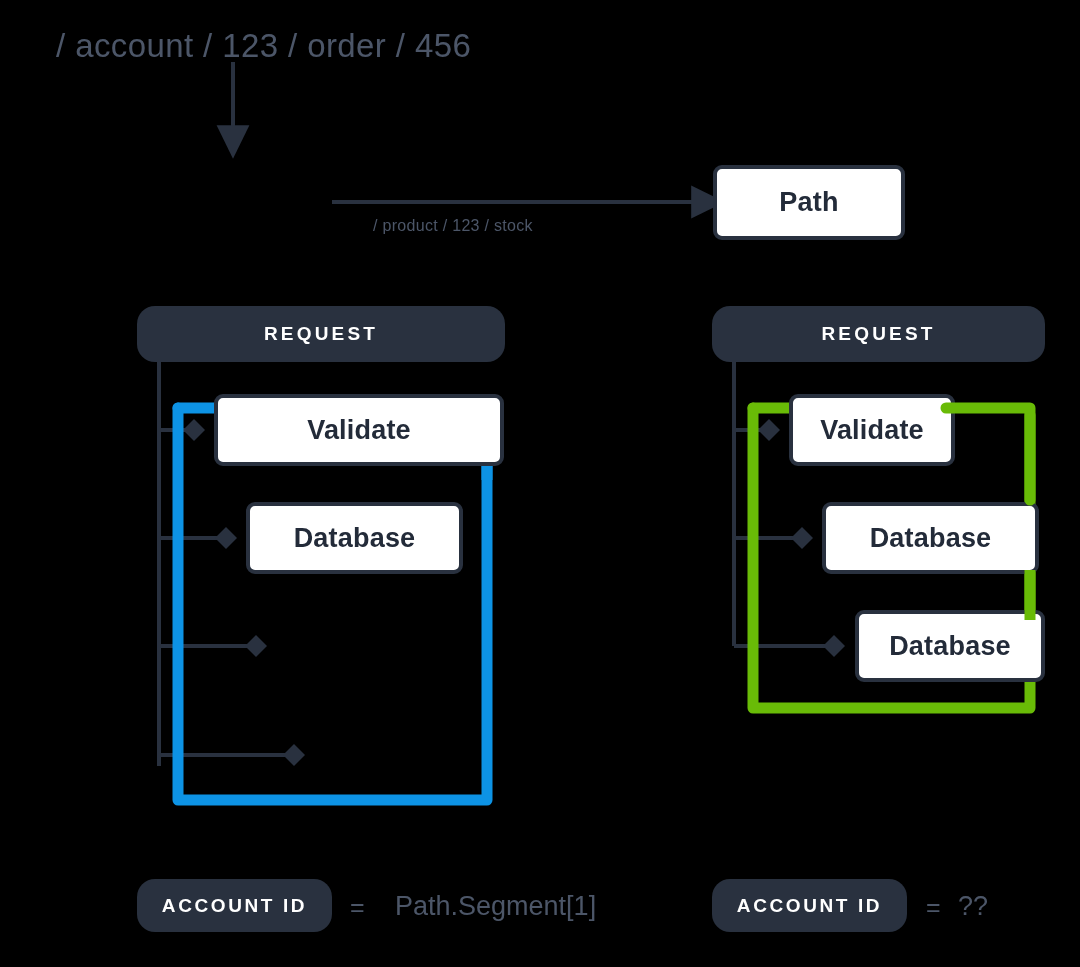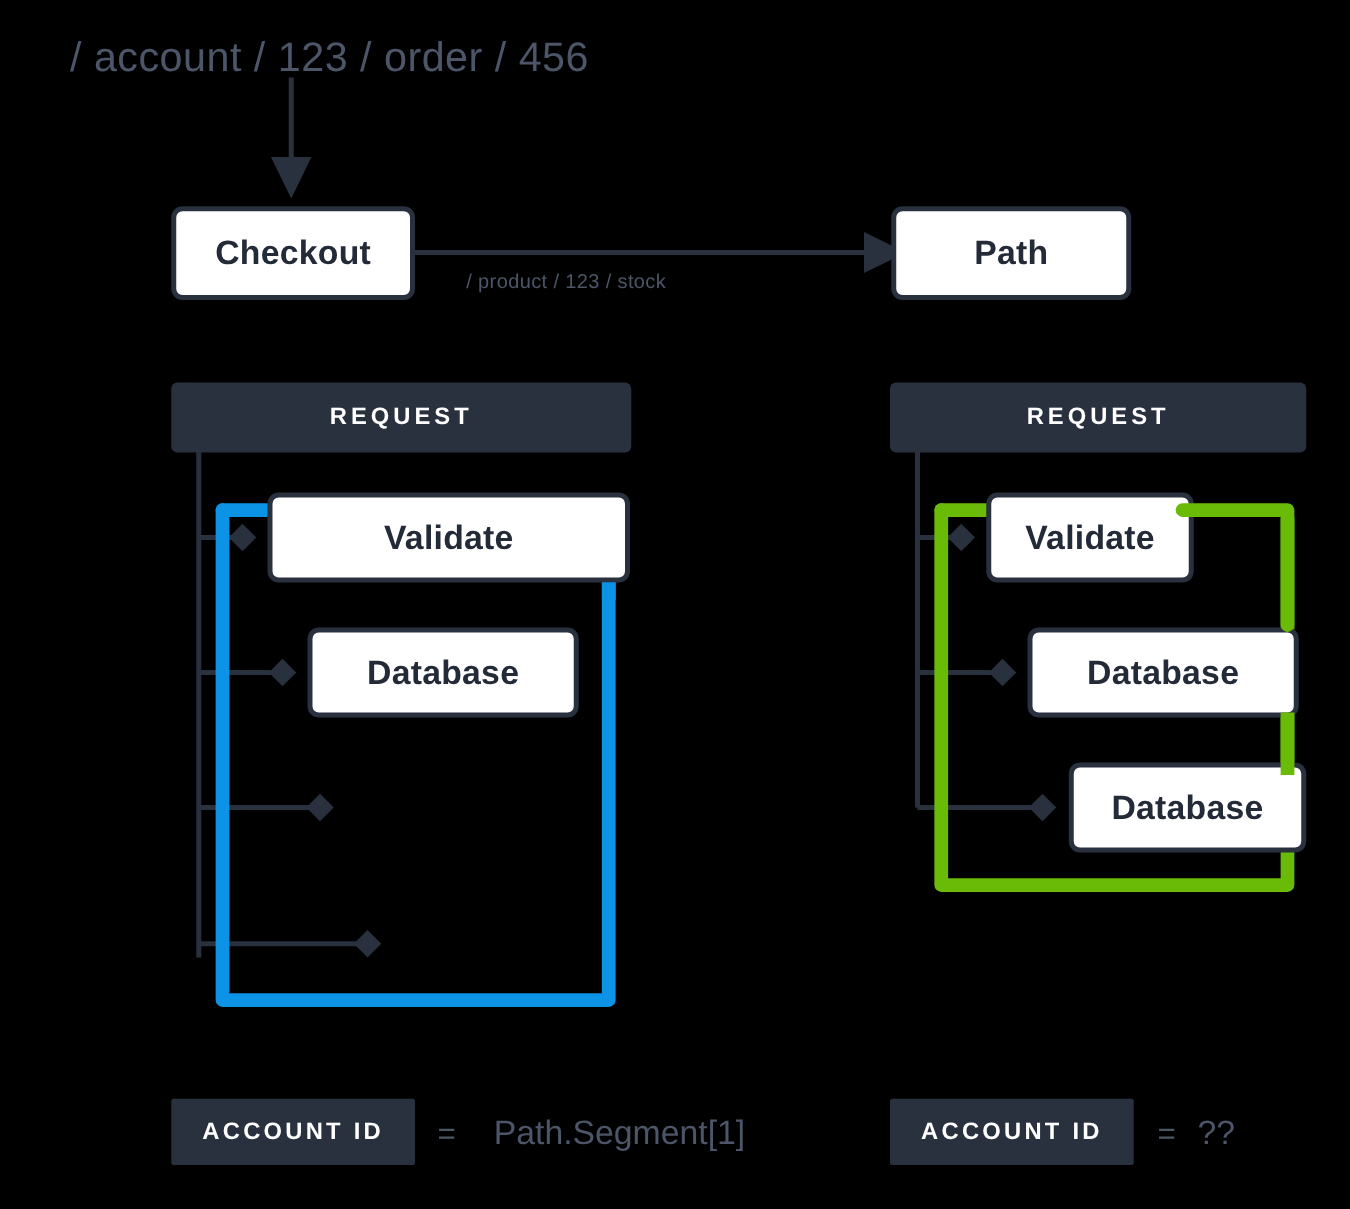--- a/index.html
+++ b/index.html
@@ -37,21 +37,21 @@
     justify-content: center;
     color: #232b39;
     font-weight: bold;
     font-size: 27px;
     letter-spacing: 0.2px;
     box-sizing: border-box;
   }
   .request-bar {
     position: absolute;
     background: #29313f;
-    border-radius: 5px;
+    border-radius: 18px;
     display: flex;
     align-items: center;
     justify-content: center;
     color: #ffffff;
     font-weight: bold;
     font-size: 19px;
     letter-spacing: 3.2px;
     box-sizing: border-box;
   }
   .url-label {
@@ -66,21 +66,21 @@
     position: absolute;
     color: #4c5668;
     font-size: 16px;
     font-weight: normal;
     letter-spacing: 0.3px;
     white-space: nowrap;
   }
   .legend-chip {
     position: absolute;
     background: #29313f;
-    border-radius: 2px;
+    border-radius: 18px;
     display: flex;
     align-items: center;
     justify-content: center;
     color: #ffffff;
     font-weight: bold;
     font-size: 19px;
     letter-spacing: 2.6px;
     box-sizing: border-box;
   }
   .legend-eq {
@@ -136,23 +136,20 @@
 
   <svg class="layer">
 
     <path d="M178,408 L178,800 L487,800 L487,415" stroke="#0d93e5" stroke-width="11" fill="none" stroke-linecap="round" stroke-linejoin="round"></path>
     <path d="M178,408 L240,408" stroke="#0d93e5" stroke-width="11" fill="none" stroke-linecap="round"></path>
 
     <path d="M753,408 L753,708 L1030,708 L1030,415" stroke="#69bb07" stroke-width="11" fill="none" stroke-linecap="round" stroke-linejoin="round"></path>
     <path d="M753,408 L815,408" stroke="#69bb07" stroke-width="11" fill="none" stroke-linecap="round"></path>
   </svg>
 
-  <div class="node-box" style="left:137px; top:165px; width:195px; height:75px;">
-    <span>Checkout</span>
-  </div>
 
   <div class="node-box" style="left:713px; top:165px; width:192px; height:75px;">
     <span>Path</span>
   </div>
 
   <div class="request-bar" style="left:137px; top:306px; width:368px; height:56px;">
     <span>REQUEST</span>
   </div>
 
   <div class="node-box" style="left:214px; top:394px; width:290px; height:72px;">

